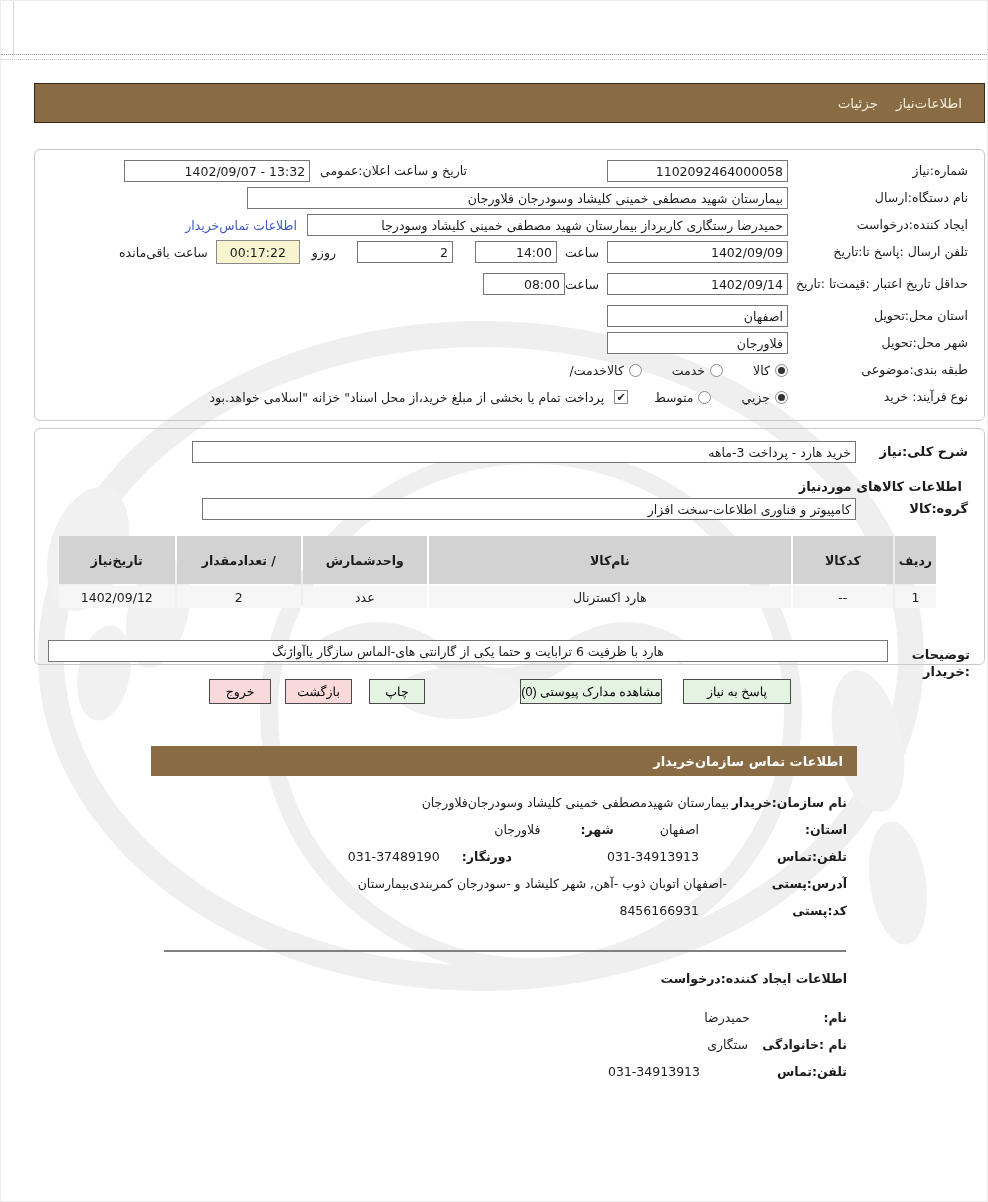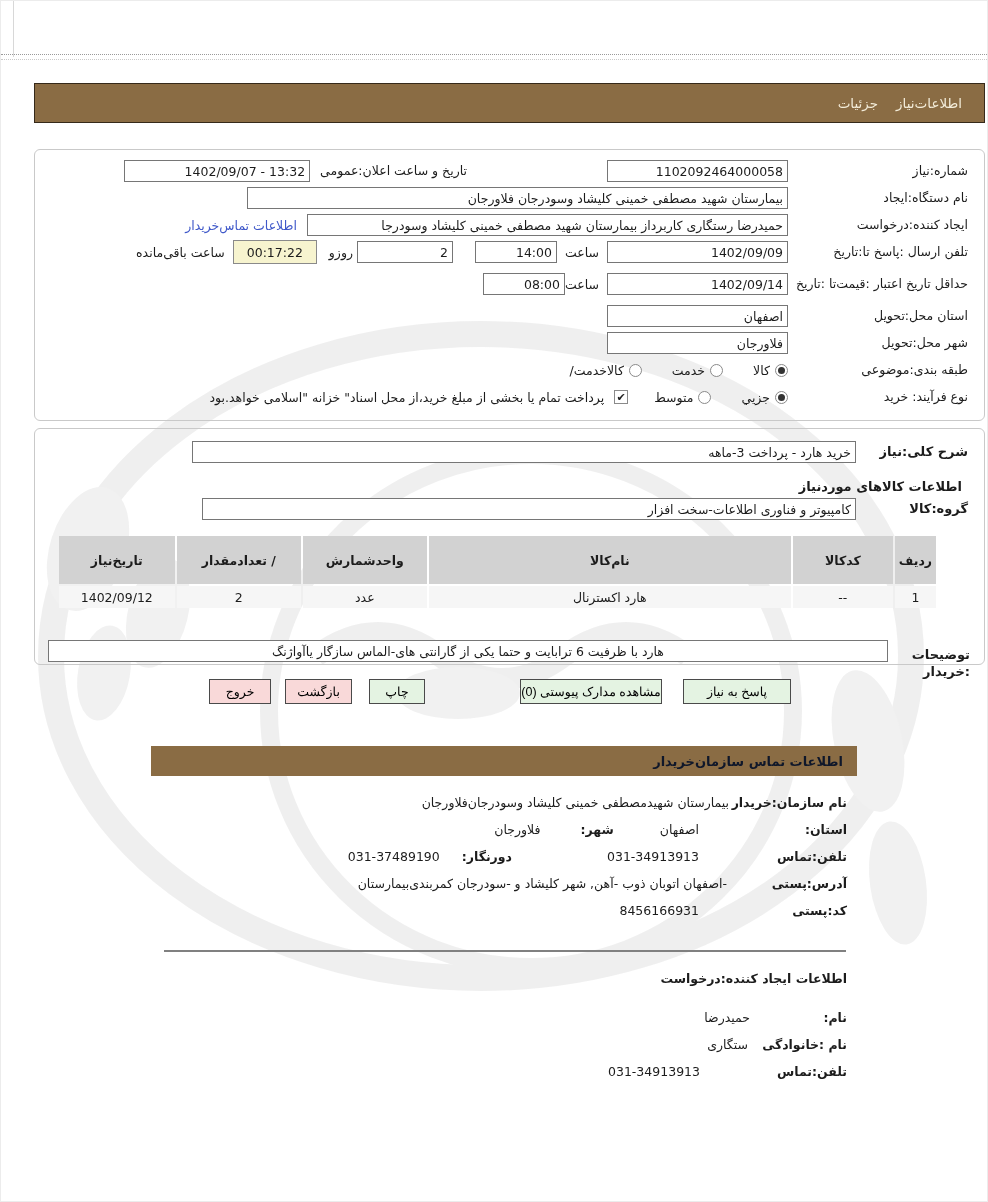--- a/index.html
+++ b/index.html
@@ -6,21 +6,21 @@
   .page{position:relative;width:988px;height:1202px;background:#fff;overflow:hidden;
         font-family:"DejaVu Sans",sans-serif;direction:rtl;color:#1c1c1c;border:1px solid #ececec;box-sizing:border-box;}
   .leftedge{position:absolute;left:12px;top:0;width:1px;height:56px;background:#d8d8d8;}
   .topline{position:absolute;left:0;top:53px;width:988px;height:4px;
            border-top:1px dotted #9a9a9a;border-bottom:1px dotted #c9c9c9;}
   
   .watermark{position:absolute;left:25px;top:320px;z-index:1;pointer-events:none;opacity:.55;}
   
   .bar1{position:absolute;left:33px;top:82px;width:951px;height:40px;background:#8a6c44;border:1px solid #35291a;
         box-sizing:border-box;display:flex;align-items:center;gap:18px;padding:0 22px;color:#f3ecd9;font-size:13.5px;z-index:2;}
-  .bar2{position:absolute;left:150px;top:745px;width:706px;height:30px;background:#8a6c44;color:#0f172a;
+  .bar2{position:absolute;left:150px;top:745px;width:706px;height:30px;background:#8a6c44;color:#ffffff;
         font-weight:bold;font-size:13px;display:flex;align-items:center;padding:0 14px;box-sizing:border-box;z-index:2;}
   .tab{cursor:pointer;}
   
   .box{position:absolute;left:33px;width:951px;border:1px solid #c9c9c9;border-radius:6px;box-sizing:border-box;z-index:2;background:transparent;}
   .box1{top:148px;height:272px;padding-top:6px;}
   .box2{top:427px;height:237px;padding-top:8px;}
   
   .r{display:flex;align-items:center;margin:3px 0;min-height:24px;}
   .lblc{width:196px;padding-right:16px;box-sizing:border-box;font-size:12.5px;line-height:1.25;flex:none;}
   .inp{height:22px;border:1px solid #767676;background:#fff;box-sizing:border-box;display:flex;align-items:center;
@@ -99,37 +99,37 @@
   <div class="box box1">
 
     <div class="r">
       <span class="lblc">شماره:نیاز</span>
       <span class="inp w180 num">1102092464000058</span>
       <span class="lblc" style="width:auto;margin-right:140px;padding-right:0">تاریخ و ساعت اعلان:عمومی</span>
       <span class="inp w178 num" style="margin-right:10px">1402/09/07 - 13:32</span>
     </div>
 
     <div class="r">
-      <span class="lblc">نام دستگاه:ایجاد</span>
+      <span class="lblc">نام دستگاه:ارسال</span>
       <span class="inp wide540">بیمارستان شهید مصطفی خمینی کلیشاد وسودرجان فلاورجان</span>
     </div>
 
     <div class="r">
       <span class="lblc">ایجاد کننده:درخواست</span>
       <span class="inp wide480">حمیدرضا رستگاری کاربرداز بیمارستان شهید مصطفی خمینی کلیشاد وسودرجا</span>
       <span class="lnk">اطلاعات تماس‌خریدار</span>
     </div>
 
     <div class="r">
       <span class="lblc">تلفن ارسال :پاسخ تا:تاریخ</span>
       <span class="inp w180 num">1402/09/09</span>
       <span class="small" style="margin-right:8px">ساعت</span>
       <span class="inp w82 num" style="margin-right:8px">14:00</span>
       <span class="inp w96 num" style="margin-right:22px">2</span>
-      <span class="small" style="margin-right:4px">روزو</span>
+      <span class="small" style="margin-right:21px">روزو</span>
       <span class="cdown" style="margin-right:12px">00:17:22</span>
       <span class="small" style="margin-right:8px">ساعت باقی‌مانده</span>
     </div>
 
     <div class="r" style="min-height:34px">
       <span class="lblc">حداقل تاریخ اعتبار :قیمت‌تا :تاریخ</span>
       <span class="inp w180 num">1402/09/14</span>
       <span class="small" style="margin-right:8px">ساعت</span>
       <span class="inp w82 num" style="">08:00</span>
     </div>

